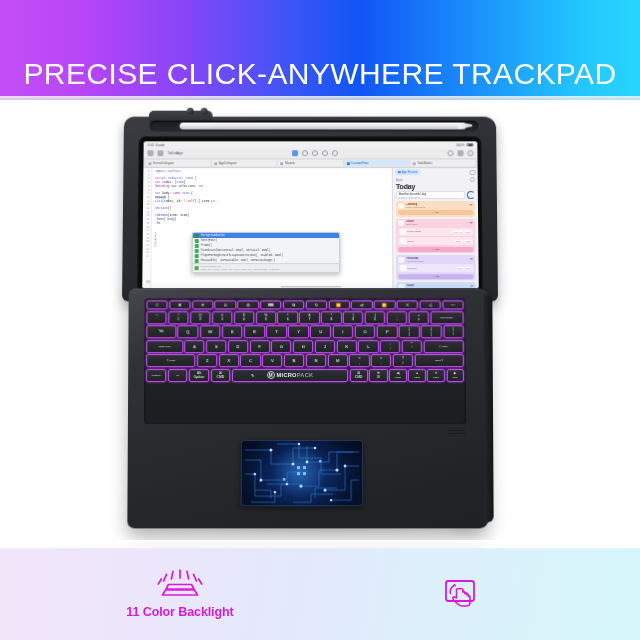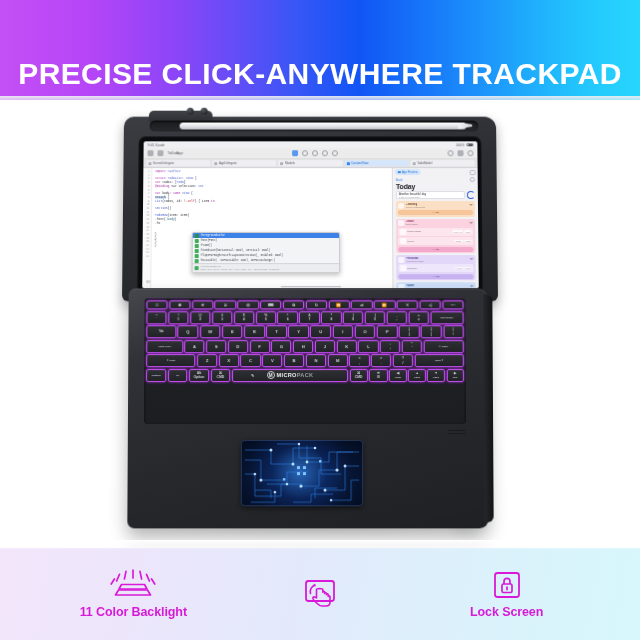--- a/index.html
+++ b/index.html
@@ -11,21 +11,21 @@
   #page { width:640px; height:640px; position:relative; background:#fff; }
 
   
   .header {
     position:absolute; left:0; top:0; width:640px; height:100px;
     background:linear-gradient(90deg,#c44ff5 0%, #b545f7 14%, #8a45f8 28%,
                 #3a56f6 46%, #1155f5 56%, #1b8ffb 74%, #22c4fd 90%, #27d6fd 100%);
     display:flex; align-items:center; justify-content:center;
   }
   .header-title {
-    color:#ffffff; font-size:30px; font-weight:700; letter-spacing:0.4px;
+    color:#ffffff; font-size:30px; font-weight:400; letter-spacing:0.4px;
     text-align:center; white-space:nowrap;margin-top:48px;
   }
   .header-fade {
     position:absolute; left:0; top:96px; width:640px; height:14px;
     background:linear-gradient(180deg, rgba(235,238,242,.95), rgba(255,255,255,0));
   }
 
   
   .stage { position:absolute; left:0; top:100px; width:640px; height:440px; background:#fff; }
 
@@ -953,26 +953,15 @@
       <div class="feature-ico">
         <svg width="34" height="30" viewBox="0 0 34 30">
           <rect x="3" y="2" width="28" height="20" rx="2.5" stroke="#d81ad8" stroke-width="1.8" fill="none"></rect>
           <path d="M12 6 A7 7 0 0 0 7.5 14.5" stroke="#d81ad8" stroke-width="1.6" fill="none" stroke-linecap="round"></path>
           <path d="M11.6 4.6 L12.6 7.4 L9.6 7.0 Z" fill="#d81ad8"></path>
           <path d="M13.5 10.5 L13.5 19 C13.5 19 11 17 10 18.5 C9.2 19.7 11 21.5 12.6 23 C14.5 24.8 16 27 19 27 L23 27 C25.5 27 27 25.4 27 23.2 L27 17.6 C27 16.4 25.2 16.4 25.2 17.6 L25.2 15.8 C25.2 14.5 23.4 14.5 23.4 15.8 L23.4 14.6 C23.4 13.3 21.6 13.3 21.6 14.6 L21.6 13.2 C21.6 12 19.8 12 19.8 13.2 L19.8 10.5 C19.8 9.1 13.5 9.1 13.5 10.5 Z" stroke="#d81ad8" stroke-width="1.6" fill="none" stroke-linejoin="round"></path>
         </svg>
       </div>
     </div>
 
-    <div class="feature">
-      <div class="feature-ico">
-        <svg width="28" height="28" viewBox="0 0 28 28">
-          <rect x="2" y="2" width="24" height="24" rx="2.5" stroke="#d81ad8" stroke-width="1.8" fill="none"></rect>
-          <rect x="9" y="13" width="10" height="8.5" rx="1.4" stroke="#d81ad8" stroke-width="1.7" fill="none"></rect>
-          <path d="M11 13 L11 10.4 A3 3 0 0 1 17 10.4 L17 13" stroke="#d81ad8" stroke-width="1.7" fill="none"></path>
-          <line x1="14" y1="16" x2="14" y2="18.6" stroke="#d81ad8" stroke-width="1.7" stroke-linecap="round"></line>
-        </svg>
-      </div>
-      <div class="feature-label">Lock Screen</div>
-    </div>
 
   </div>
 </div>
 
 </body></html>

